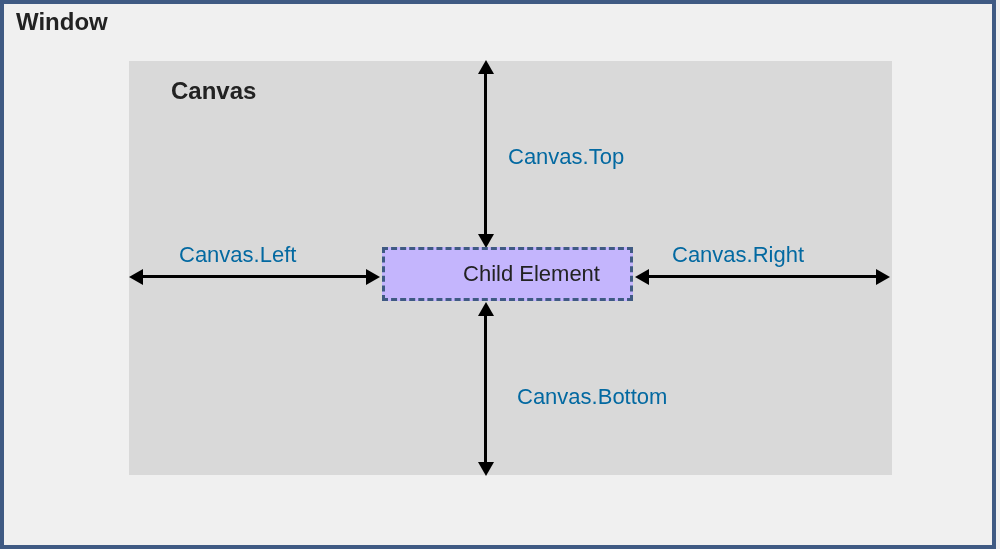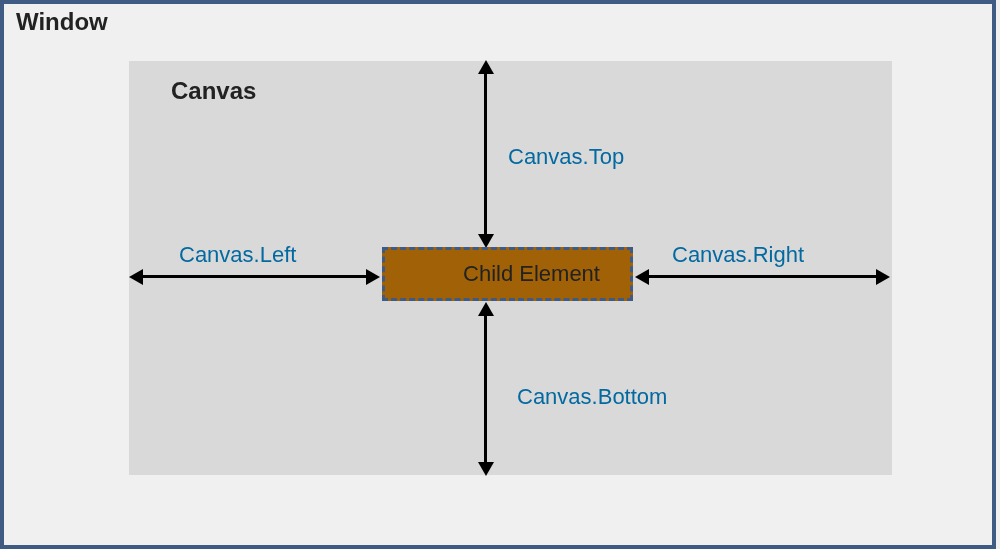--- a/index.html
+++ b/index.html
@@ -33,21 +33,21 @@
       position: absolute;
       left: 167px; top: 73px;
       font-size: 24px;
       font-weight: 600;
       color: #222;
     }
     .child-element {
       position: absolute;
       left: 378px; top: 243px;
       width: 251px; height: 54px;
-      background: #a16207;
+      background: #c4b5fd;
       border: 3px dashed #3f5a83;
       display: flex;
       align-items: center;
       justify-content: center;
       font-size: 22px;
       font-weight: 500;
       color: #222;
       padding-left: 48px;
     }
     .arrow-label {

